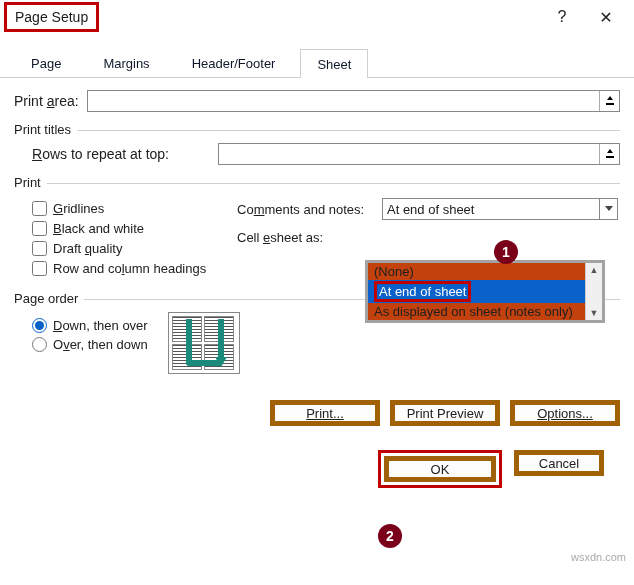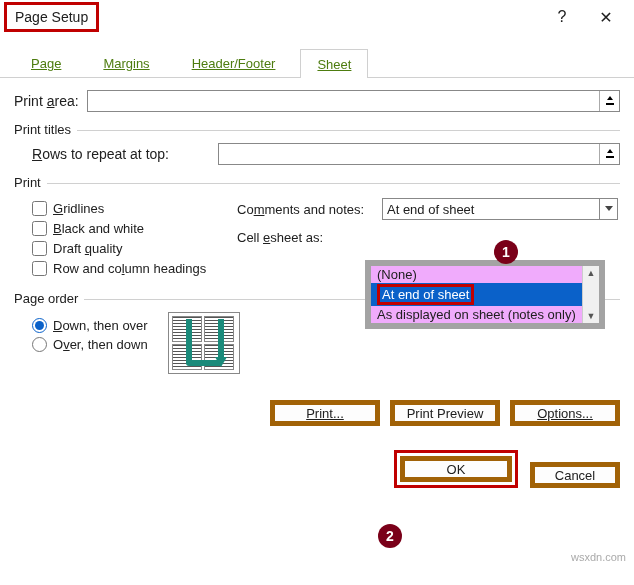--- a/index.html
+++ b/index.html
@@ -2,56 +2,56 @@
 <html><head>
   <meta charset="utf-8">
   <style>
     * { box-sizing: border-box; font-family: 'Segoe UI', Tahoma, sans-serif; }
     body { margin: 0; background: #fff; width: 634px; height: 585px; overflow: hidden; position: relative; font-size: 13px; color: #202020; }
     .titlebar { height: 34px; display: flex; align-items: center; padding: 0 6px 0 0; }
     .title-box { border: 3px solid #c00000; padding: 4px 8px; margin-left: 4px; font-size: 14px; }
     .title-spacer { flex: 1; }
     .title-btn { width: 44px; height: 30px; display: flex; align-items: center; justify-content: center; font-size: 16px; }
     .tabs { display: flex; align-items: flex-end; height: 36px; border-bottom: 1px solid #d0d0d0; margin-top: 8px; padding-left: 14px; gap: 8px; }
-    .tab { padding: 7px 16px 6px; font-size: 13px; color: #4d7c0f; border: 1px solid transparent; border-bottom: none; cursor: default; text-decoration: underline; }
+    .tab { padding: 7px 16px 6px; font-size: 13px; color: #0f172a; border: 1px solid transparent; border-bottom: none; cursor: default; }
     .tab.active { border-color: #d0d0d0; background: #fff; position: relative; top: 1px; }
     .content { padding: 12px 14px 0 14px; }
     .row { display: flex; align-items: center; margin-bottom: 6px; }
     .lbl { font-size: 14px; }
     .u { text-decoration: underline; }
     .field { flex: 1; height: 22px; border: 1px solid #888; background: #fff; position: relative; margin-left: 8px; }
     .sel-btn { position: absolute; right: 0; top: 0; width: 20px; height: 20px; border-left: 1px solid #aaa; display:flex; align-items:center; justify-content:center; }
     .sel-btn svg { width: 12px; height: 12px; }
     .gl-page::after { left: 76px; }
     .indent { padding-left: 18px; }
     .chk { display:flex; align-items:center; gap:6px; margin: 5px 0; }
     .chk input { width:15px; height:15px; margin:0; }
     .print-grid { display:flex; gap: 0; }
     .print-left { width: 205px; }
     .print-right { padding-top: 2px; }
     .pr-row { display:flex; align-items:center; margin-bottom: 10px; }
     .pr-lbl { width: 145px; }
     .combo { width: 236px; height: 22px; border:1px solid #888; display:flex; align-items:center; padding:0 4px; position:relative; }
     .combo .caret { position:absolute; right:0; top:0; width:18px; height:20px; border-left:1px solid #888; display:flex; align-items:center; justify-content:center; }
-    .dropdown { position:absolute; left:365px; top:260px; width:240px; border:6px solid #a3a3a3; background:#f0abfc; z-index: 5; }
+    .dropdown { position:absolute; left:365px; top:260px; width:240px; border:3px solid #a3a3a3; background:#c2410c; z-index: 5; }
     .dropdown .item { padding:1px 6px; font-size:13px; }
     .dropdown .item.sel { background: #0a61c9; color:#fff; }
     .dropdown .hbox { border:3px solid #c00000; display:inline-block; padding: 0 2px; }
     .scrollbar { position:absolute; right:0; top:0; bottom:0; width:17px; background:#f0f0f0; border-left:1px solid #ccc; display:flex; flex-direction:column; justify-content:space-between; align-items:center; }
     .scrollbar .arr { font-size:9px; color:#555; padding:2px 0; }
     .order { display:flex; align-items:flex-start; gap: 20px; margin-top: 4px; }
     .radios { padding-top: 2px; }
     .rad { display:flex; align-items:center; gap:6px; margin: 4px 0; }
     .rad input { width:15px; height:15px; margin:0; accent-color:#0a61c9; }
     .order-img { width: 72px; height: 62px; border:1px solid #888; display:flex; flex-wrap:wrap; padding:3px; gap:2px; position:relative; background:#fff; }
     .sheet { width:30px; height:26px; border:1px solid #888; background:repeating-linear-gradient(#555 0 1px, transparent 1px 3px); }
     .order-img svg { position:absolute; left:2px; top:2px; }
     .bottom-btn-row { display:flex; justify-content:flex-end; gap: 10px; padding: 0 14px; margin-top: 26px; }
     .w-btn { min-width:110px; height:26px; border:5px solid #a16207; background:#fdfdfd; display:flex; align-items:center; justify-content:center; }
-    .footer { display:flex; justify-content:flex-end; align-items:flex-end; gap:12px; padding: 0 14px; margin-top: 24px; }
+    .footer { display:flex; justify-content:flex-end; align-items:flex-start; gap:12px; padding: 0 30px; margin-top: 24px; }
     .ok-box { border:3px solid #c00000; padding:3px; }
     .ok-box .w-btn { min-width:112px; }
     .marker { width:24px; height:24px; border-radius:50%; background:#7a0019; color:#fff; display:flex; align-items:center; justify-content:center; font-weight:bold; font-size:14px; position:absolute; z-index:10; }
     .watermark { position:absolute; right:8px; bottom:22px; font-size:11px; color:#aaa; }
     .hr-wrap { position:relative; margin: 10px 0 6px 0; }
     .hr-wrap span { background:#fff; padding-right:6px; position:relative; z-index:1; }
     .hr-wrap::after { content:''; position:absolute; left:0; right:0; top:50%; height:1px; background:#d0d0d0; }
   </style>
 </head>
 <body>

